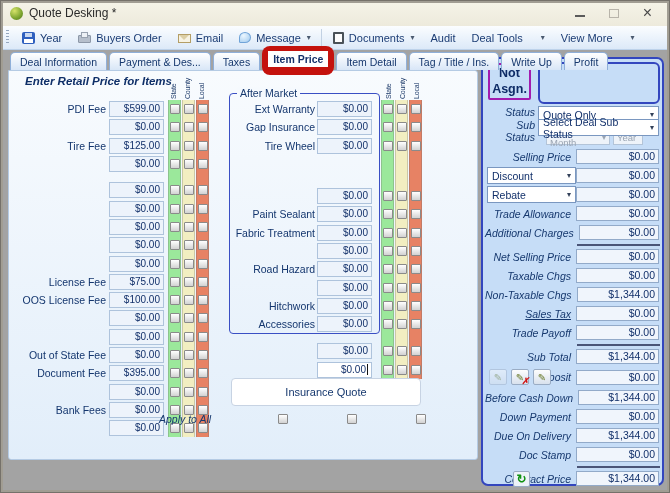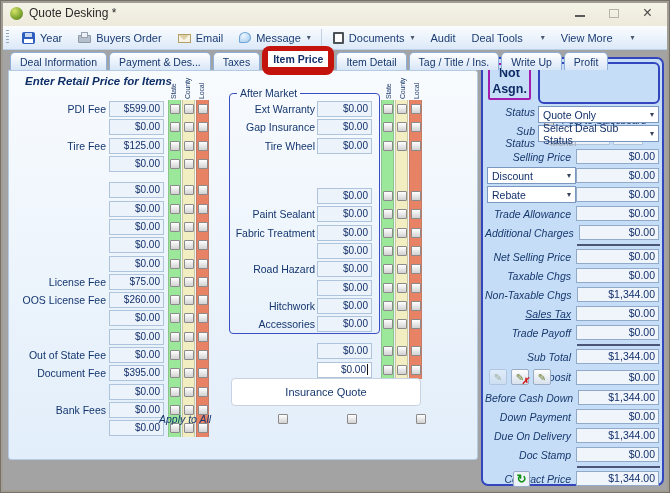--- a/index.html
+++ b/index.html
@@ -377,21 +377,21 @@
           <span class="sc y">
             <i class="cb"></i>
           </span>
           <span class="sc r">
             <i class="cb"></i>
           </span>
         </div>
 
         <div class="fee-row">
           <span class="fee-label">OOS License Fee</span>
-          <span class="fee-field">$260.00</span>
+          <span class="fee-field">$100.00</span>
           <span class="sc g">
             <i class="cb"></i>
           </span>
           <span class="sc y">
             <i class="cb"></i>
           </span>
           <span class="sc r">
             <i class="cb"></i>
           </span>
         </div>
@@ -727,21 +727,21 @@
       </div>
     </div>
 
     <div class="rp-srow" style="top:47px;">
       <span class="rp-slabel">Status</span>
       <span class="rp-combo">
         <span>Quote Only</span>
         <span class="dd-arr">▾</span>
       </span>
     </div>
-    <div class="rp-srow" style="top:66px;">
+    <div class="rp-srow" style="top:60px;">
       <span class="rp-slabel">Sub Status</span>
       <span class="rp-combo">
         <span>Select Deal Sub Status</span>
         <span class="dd-arr">▾</span>
       </span>
     </div>
 
     <div class="rp-money">
 
         <div class="m-row">

